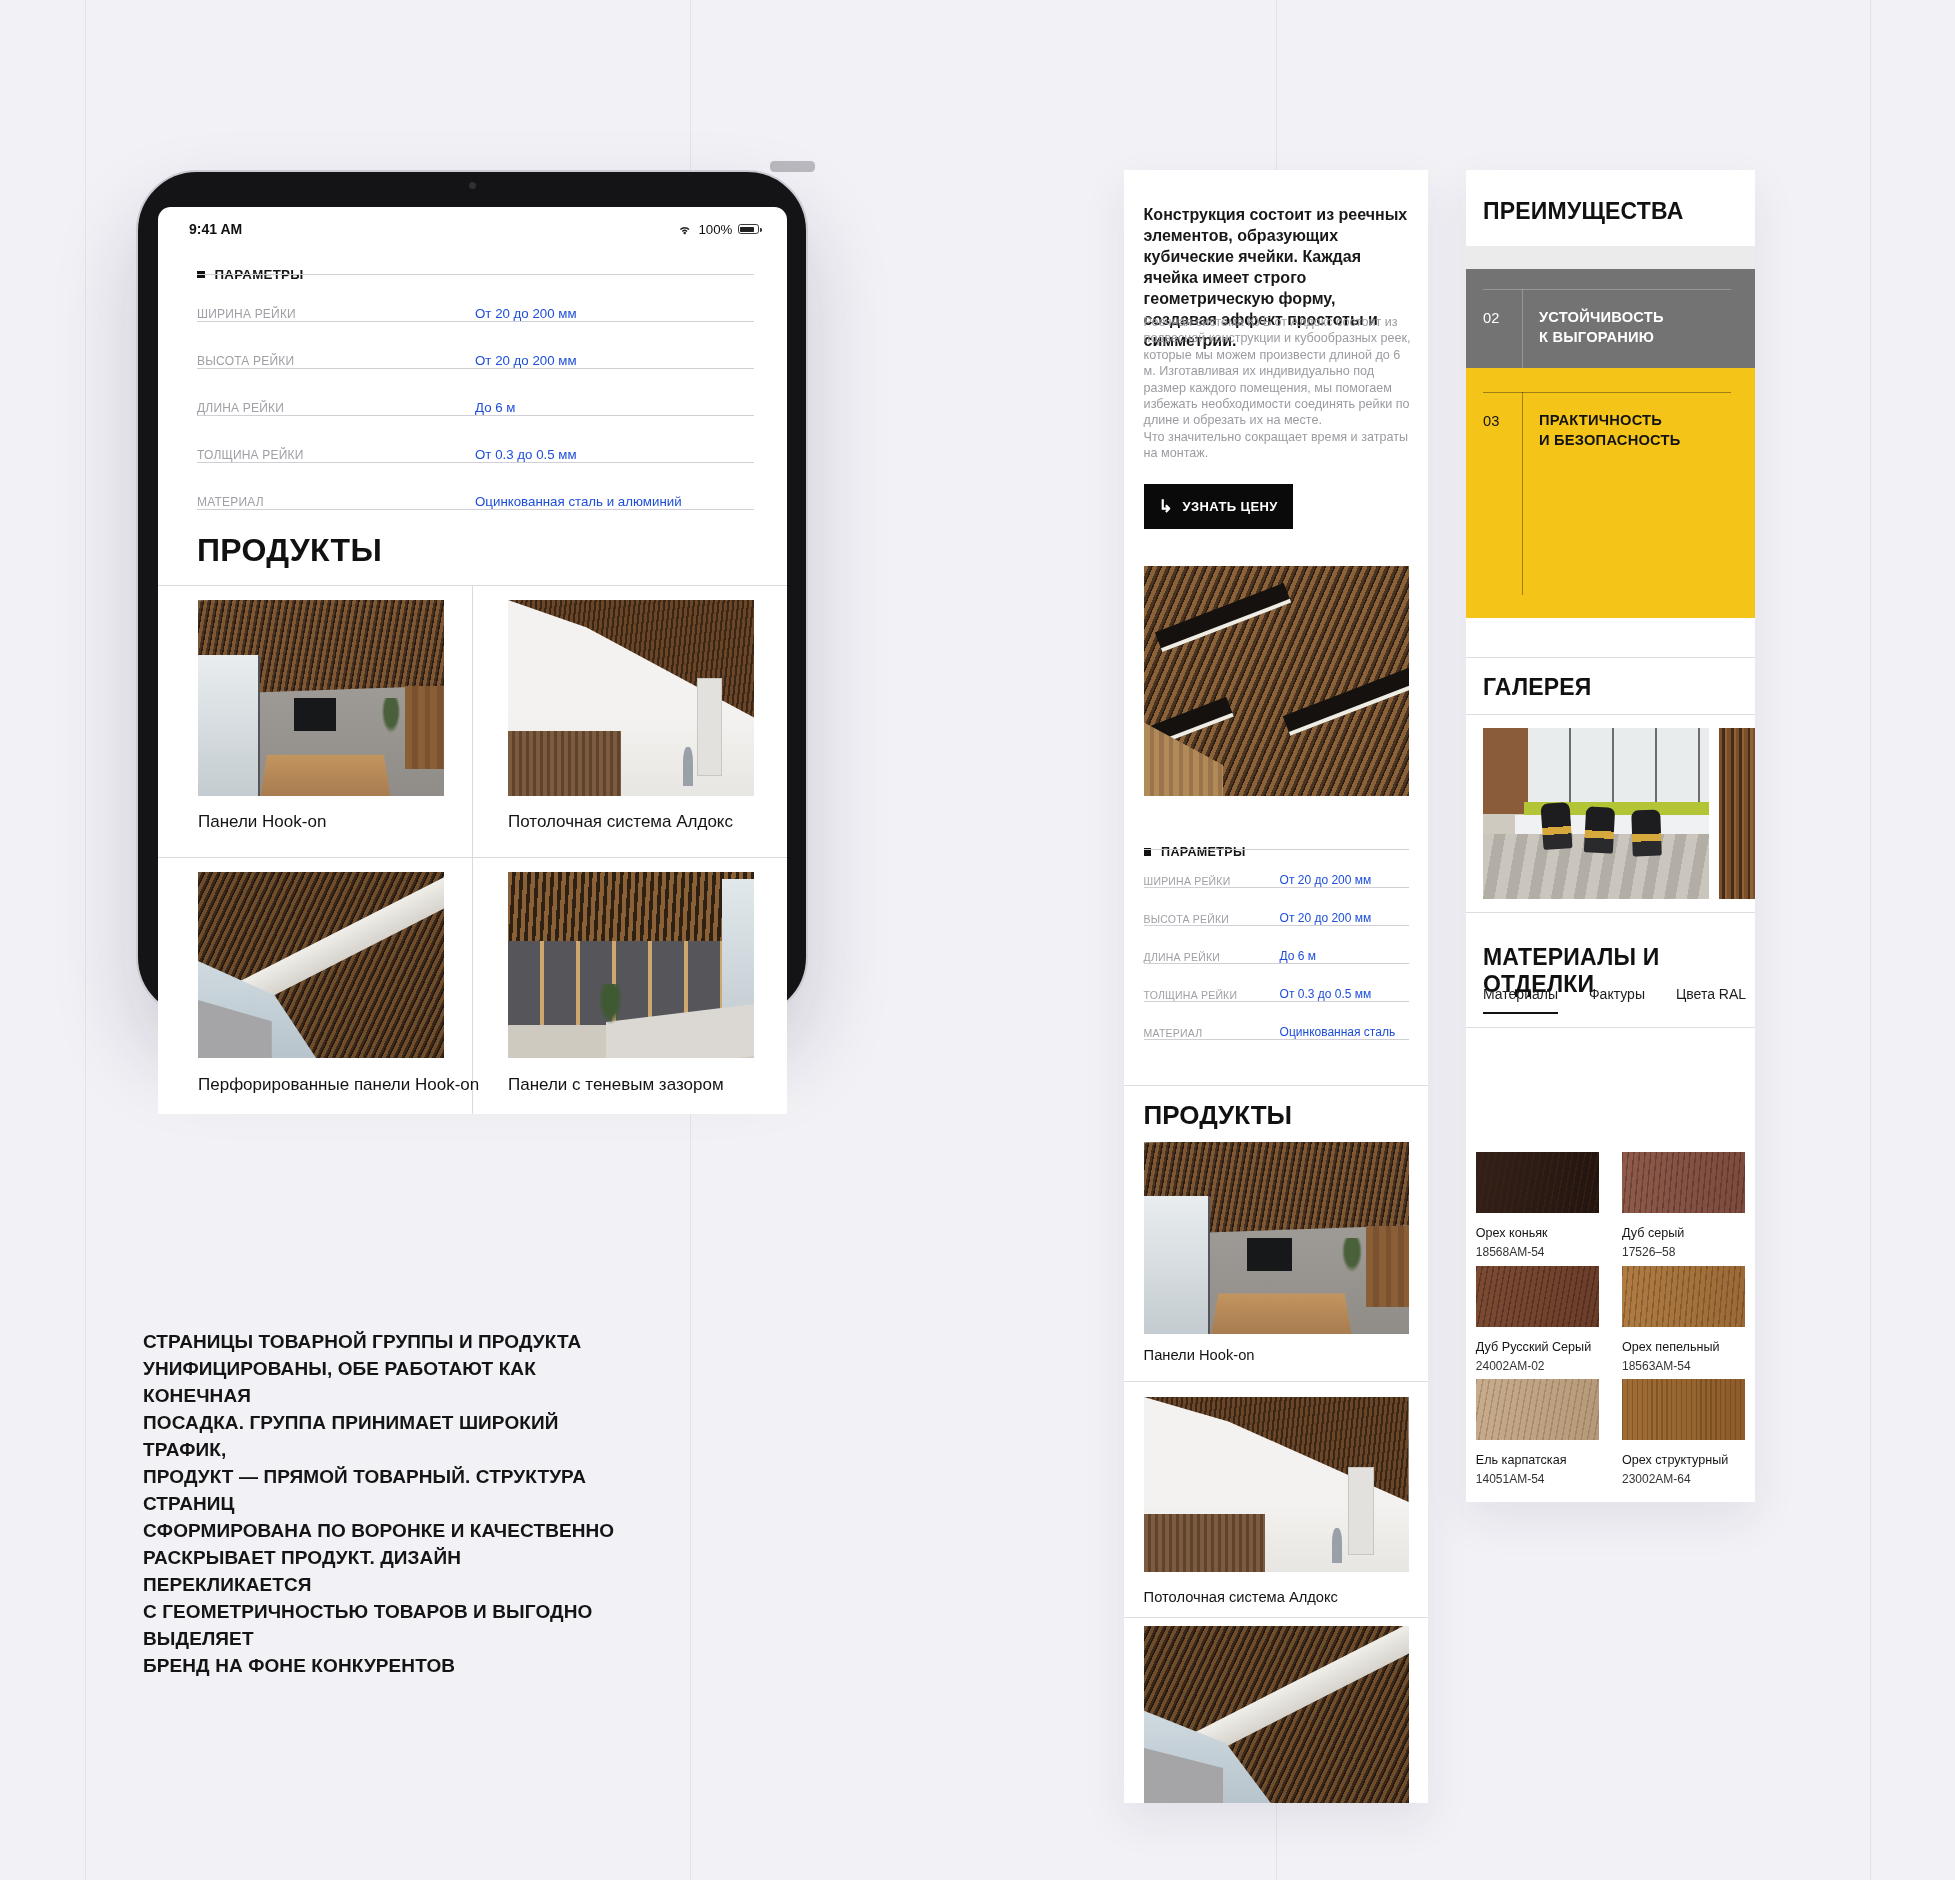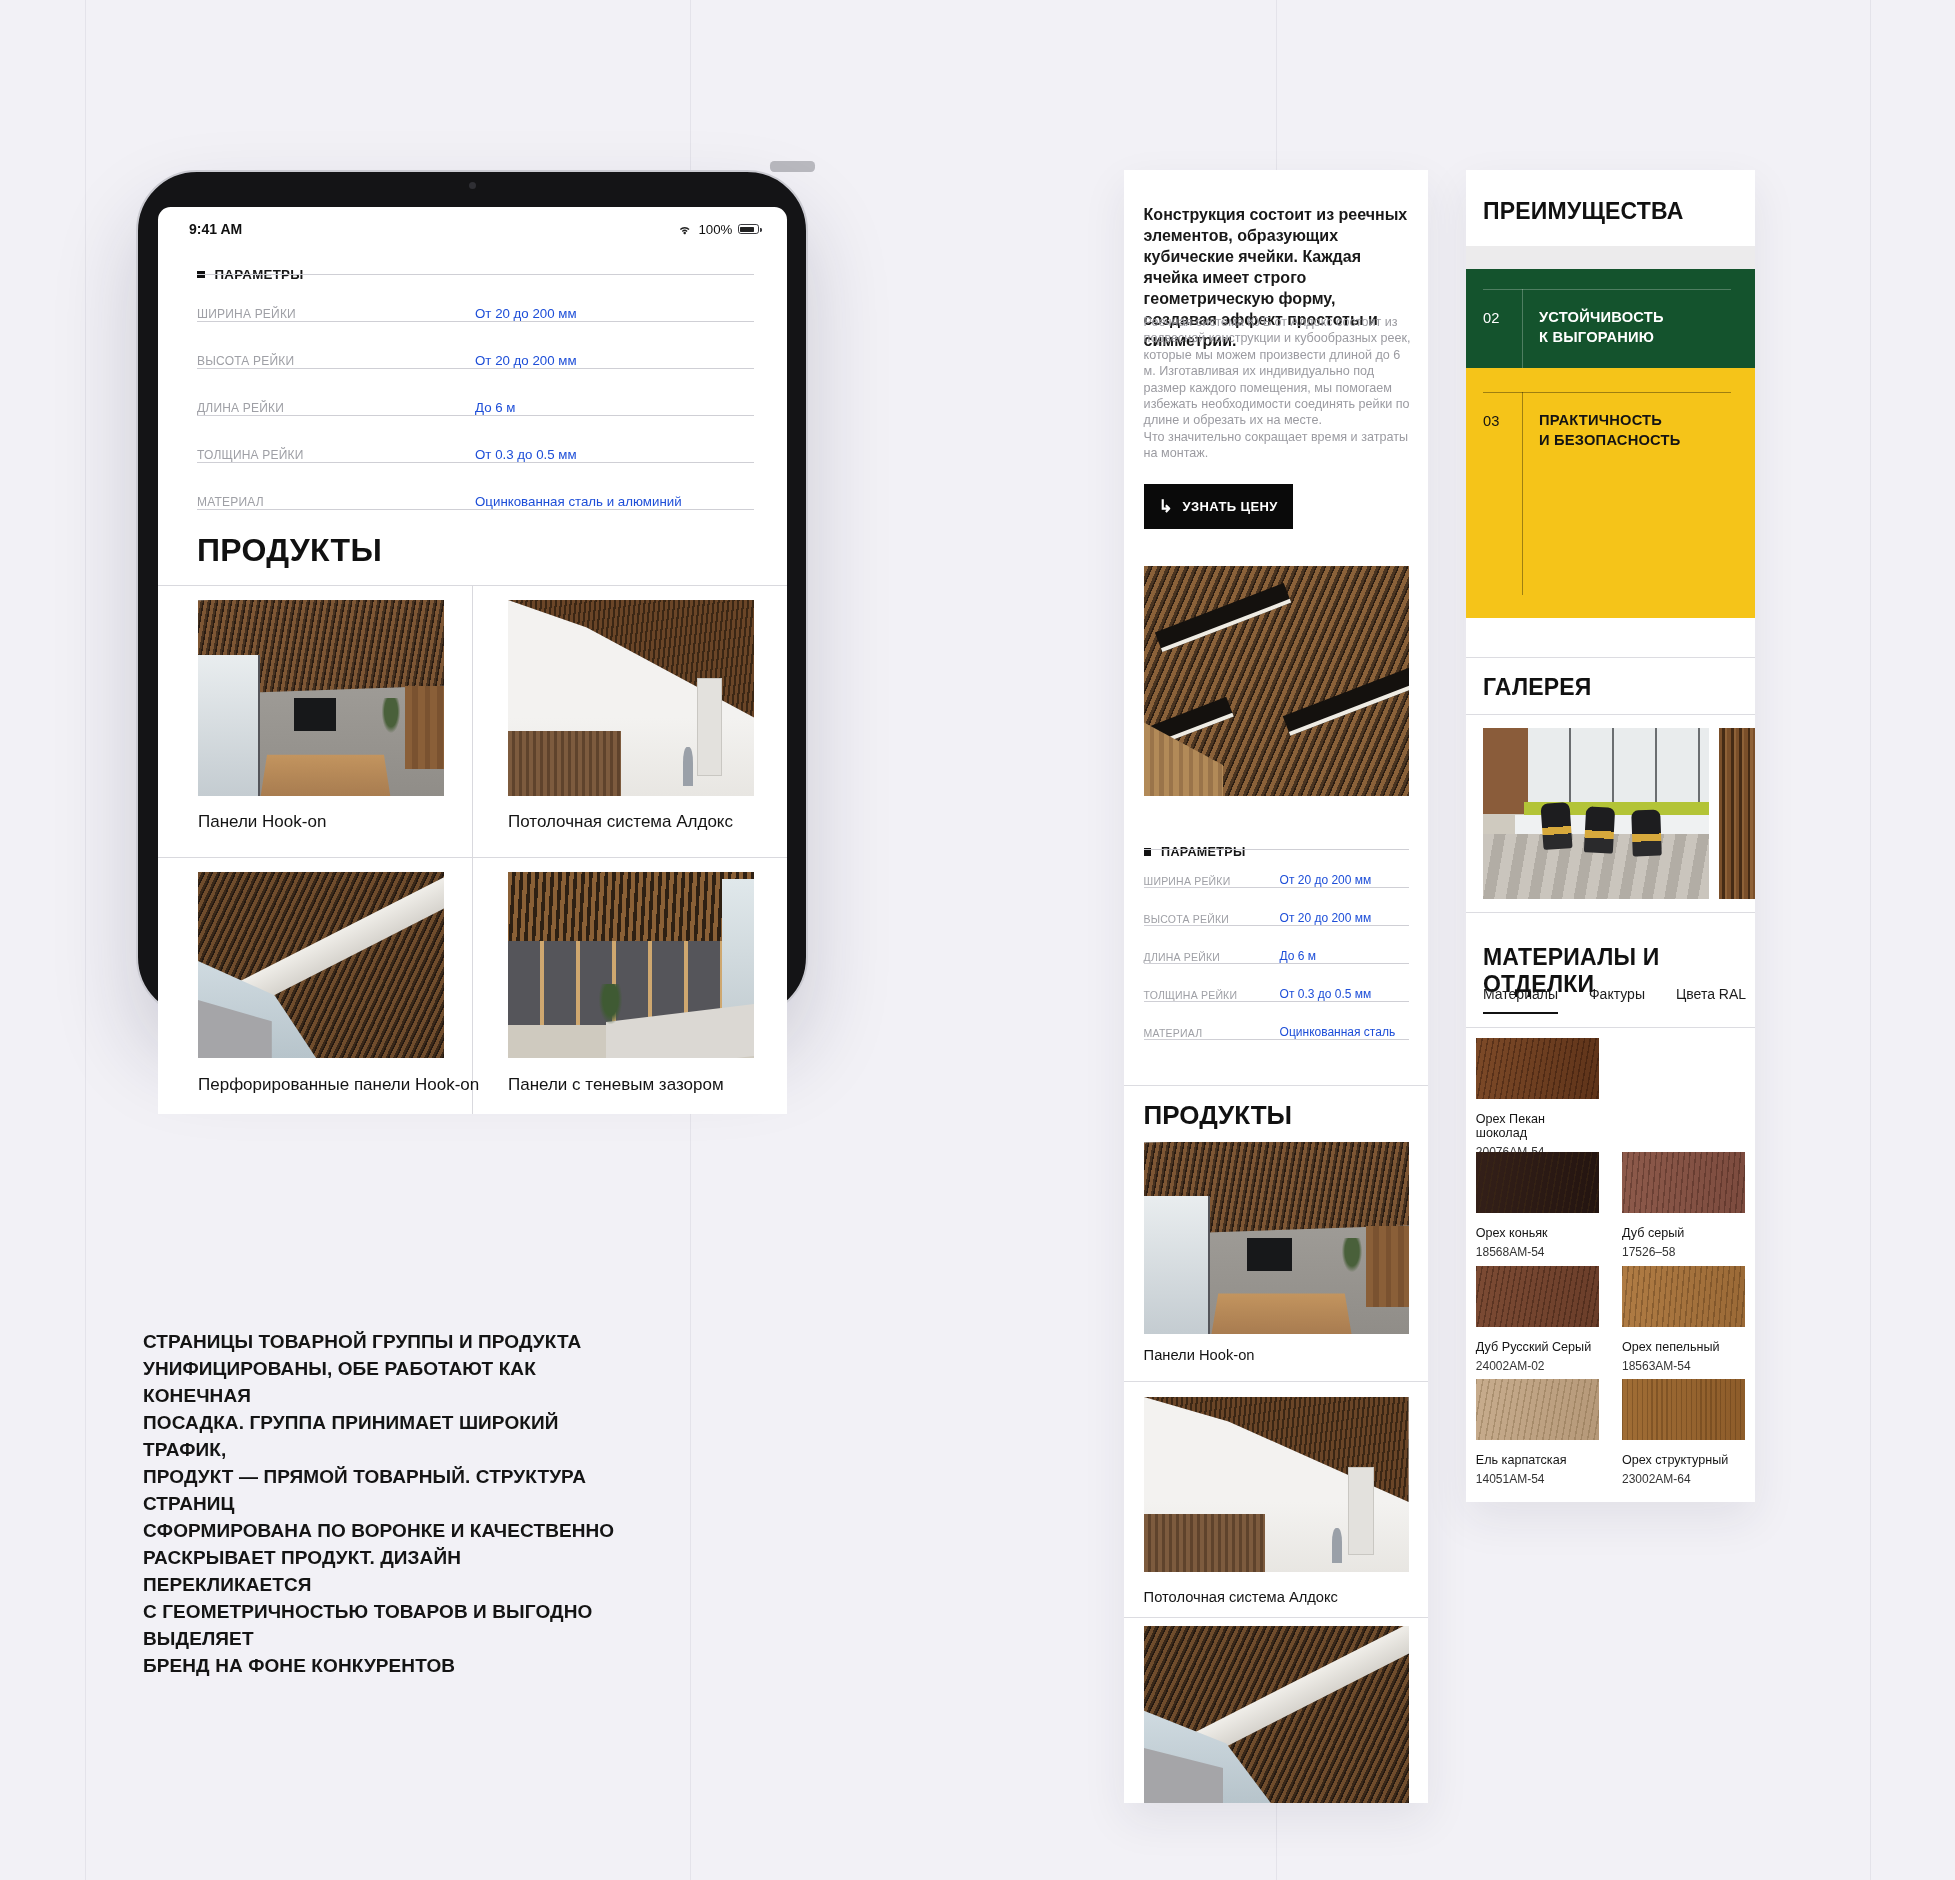--- a/index.html
+++ b/index.html
@@ -335,21 +335,21 @@
       <i class="beam"></i>
         <i class="sky"></i>
         <i class="bldg"></i>
     </div>
   </div>
 
   <div id="panel" class="card">
     <div class="h1 adv-title">ПРЕИМУЩЕСТВА</div>
     <div class="gray-strip"></div>
 
-    <div id="adv-dark" class="adv-block" style="background:#14532d">
+    <div id="adv-dark" class="adv-block" style="background:#737373">
       <div class="adv-inner-hr"></div>
       <div class="adv-num">02</div>
       <div class="adv-vrule"></div>
       <div class="adv-head">УСТОЙЧИВОСТЬ
 К ВЫГОРАНИЮ</div>
     </div>
 
     <div id="adv-yellow" class="adv-block" style="background:#F5C419">
       <div class="adv-inner-hr"></div>
       <div class="adv-num">03</div>
@@ -377,25 +377,20 @@
     <div class="phr" style="top:742px"></div>
     <div class="h1 mat-title">МАТЕРИАЛЫ И ОТДЕЛКИ</div>
 
     <div class="tabs">
       <span class="tab active">Материалы</span>
       <span class="tab">Фактуры</span>
       <span class="tab">Цвета RAL</span>
     </div>
     <div class="phr" style="top:857px"></div>
 
-    <div class="swatch sw1" style="left:9.8px;top:868px">
-      <div class="chip"></div>
-      <div class="nm">Орех Пекан шоколад</div>
-      <div class="cd">20076AM-54</div>
-    </div>
     <div class="swatch sw3" style="left:9.8px;top:982px">
       <div class="chip"></div>
       <div class="nm">Орех коньяк</div>
       <div class="cd">18568AM-54</div>
     </div>
     <div class="swatch sw4" style="left:156px;top:982px">
       <div class="chip"></div>
       <div class="nm">Дуб серый</div>
       <div class="cd">17526–58</div>
     </div>

